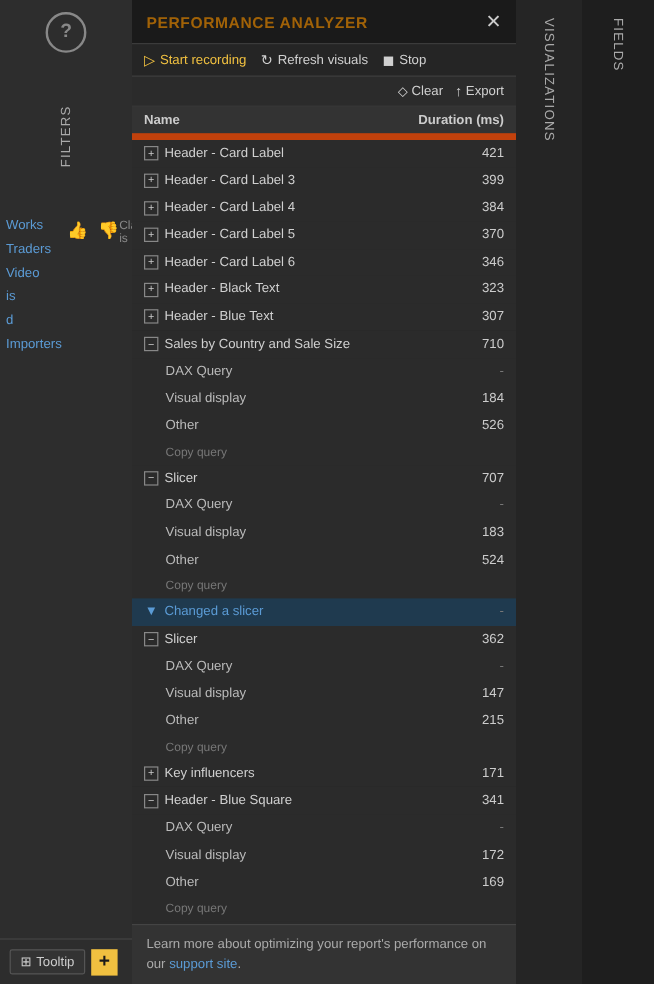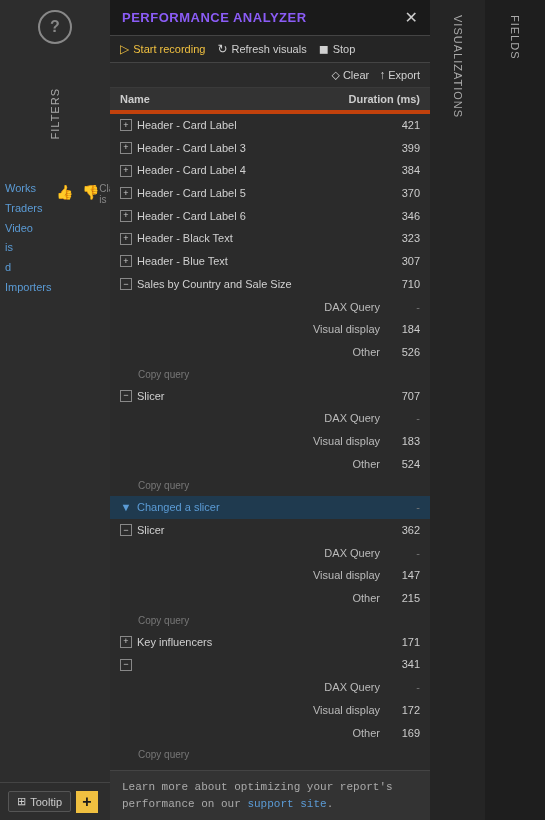--- a/index.html
+++ b/index.html
@@ -97,21 +97,21 @@
       padding: 8px 12px;
       display: flex;
       justify-content: space-between;
       align-items: center;
       border-bottom: 1px solid #444;
     }
 
     .perf-title {
       font-size: 13px;
       font-weight: 600;
-      color: #8b5cf6;
+      color: #a16207;
       letter-spacing: 0.5px;
       text-transform: uppercase;
     }
 
     .close-btn {
       color: #aaa;
       font-size: 16px;
       cursor: pointer;
       background: none;
       border: none;
@@ -162,21 +162,21 @@
       cursor: pointer;
       background: none;
       border: none;
     }
 
     .table-header {
       display: flex;
       justify-content: space-between;
       padding: 5px 10px;
       background: #333;
-      border-bottom: 4px solid #c2410c;
+      border-bottom: 6px solid #c2410c;
       font-size: 11px;
       font-weight: 600;
       color: #ccc;
     }
 
     .table-body {
       flex: 1;
       overflow-y: auto;
       background: #2b2b2b;
     }
@@ -200,21 +200,20 @@
       line-height: 1.7;
     }
 
     .row.item-row {
       background: #2b2b2b;
     }
 
     .row.sub-row {
       padding-left: 28px;
       color: #bbb;
-      justify-content: flex-end;
     }
 
     .row.copy-row {
       padding-left: 28px;
       color: #777;
       font-size: 10px;
     }
 
     .row.slicer-changed {
       background: #1f3a4f;
@@ -263,21 +262,20 @@
       color: #777;
     }
 
     .footer-info {
       padding: 8px 12px;
       background: #333;
       font-size: 11px;
       color: #aaa;
       border-top: 1px solid #444;
       line-height: 1.5;
-      font-family: Liberation Mono, monospace;
     }
 
     .footer-info a {
       color: #5b9bd5;
       text-decoration: none;
     }
 
     
     .right-sidebars {
       display: flex;
@@ -553,20 +551,21 @@
       <div class="row item-row">
       <span class="row-name">
         <span class="expand-icon plus">+</span>
         <span>Key influencers</span>
       </span>
       <span class="duration">171</span>
     </div>
       <div class="row item-row">
       <span class="row-name">
         <span class="expand-icon minus">−</span>
+        <span>Header - Blue Square</span>
       </span>
       <span class="duration">341</span>
     </div>
       <div class="row sub-row">
       <span>DAX Query</span>
       <span class="duration dash">-</span>
     </div>
       <div class="row sub-row">
       <span>Visual display</span>
       <span class="duration">172</span>

